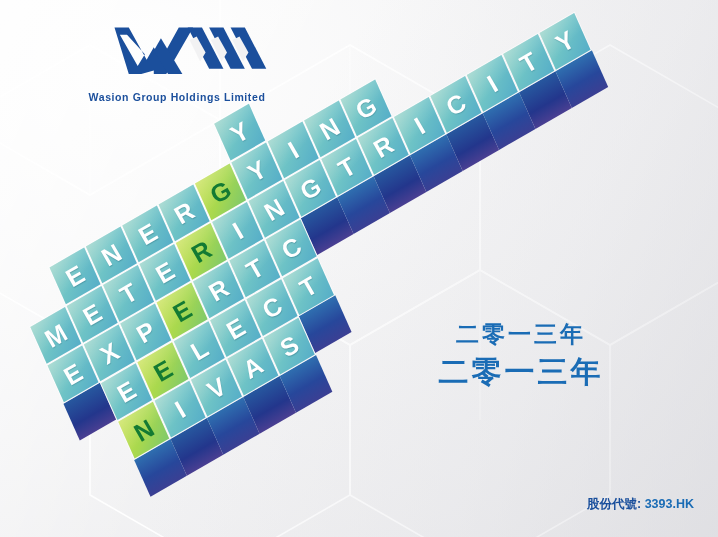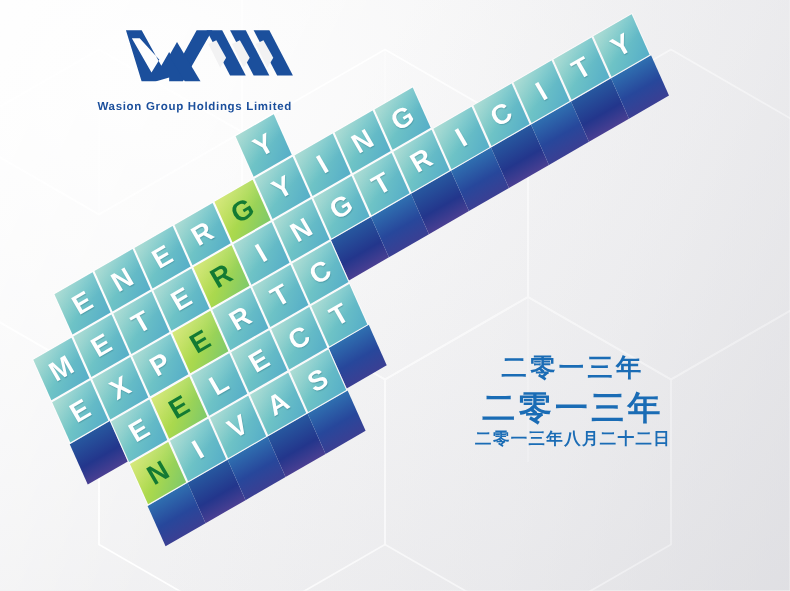--- a/index.html
+++ b/index.html
@@ -366,18 +366,20 @@
       </g>
     </svg>
     <div class="logo-en">Wasion Group Holdings Limited</div>
   </div>
 
   <div class="headline">
     <div class="l1">二零一三年</div>
     <div class="l2">二零一三年</div>
   </div>
 
-  <div class="date">二零一三年八月二十二日</div>
 
   <div class="footer">
+    <div class="code">
+      <span>股份代號</span><span>: </span><span class="num">3393.HK</span>
+    </div>
   </div>
 
 </div>
 
 </body></html>

